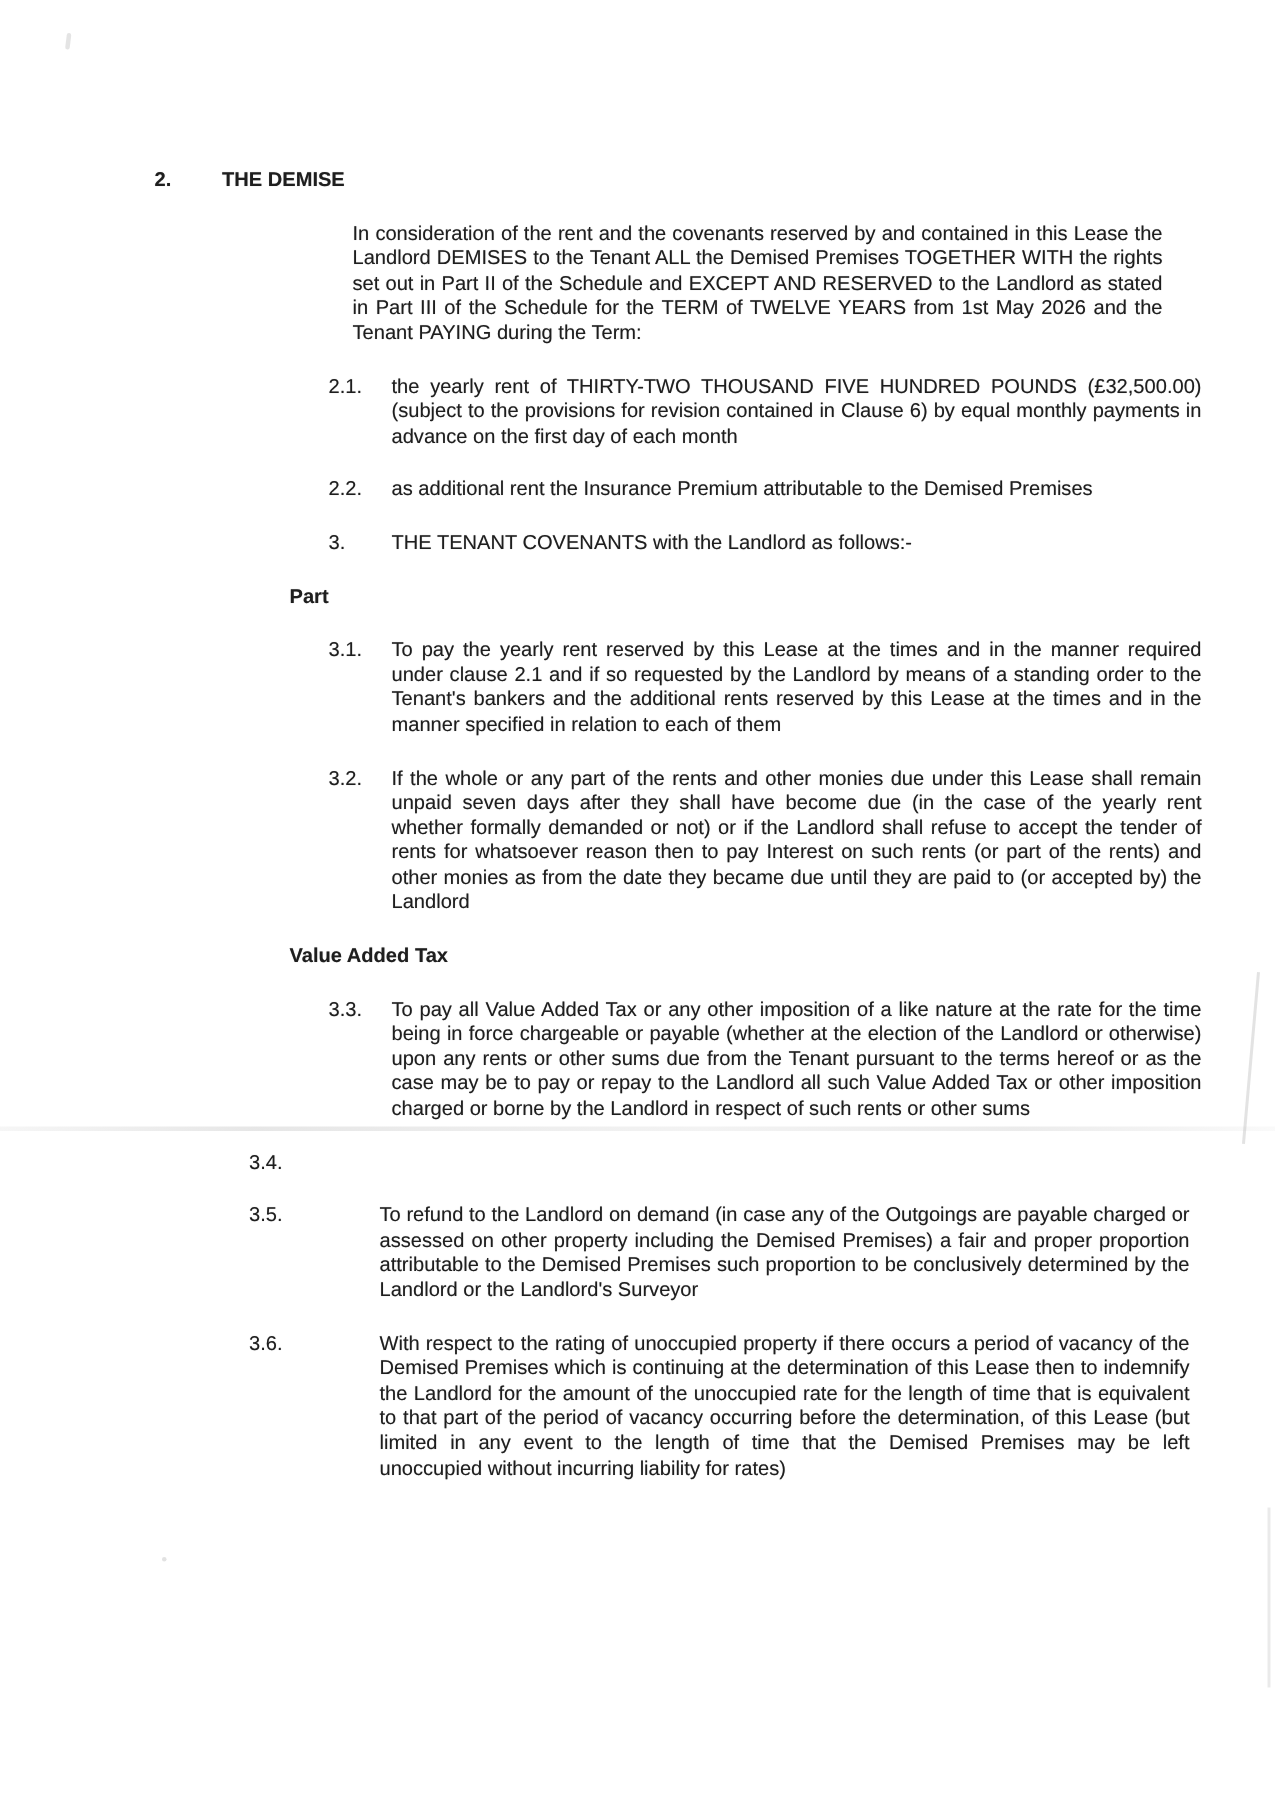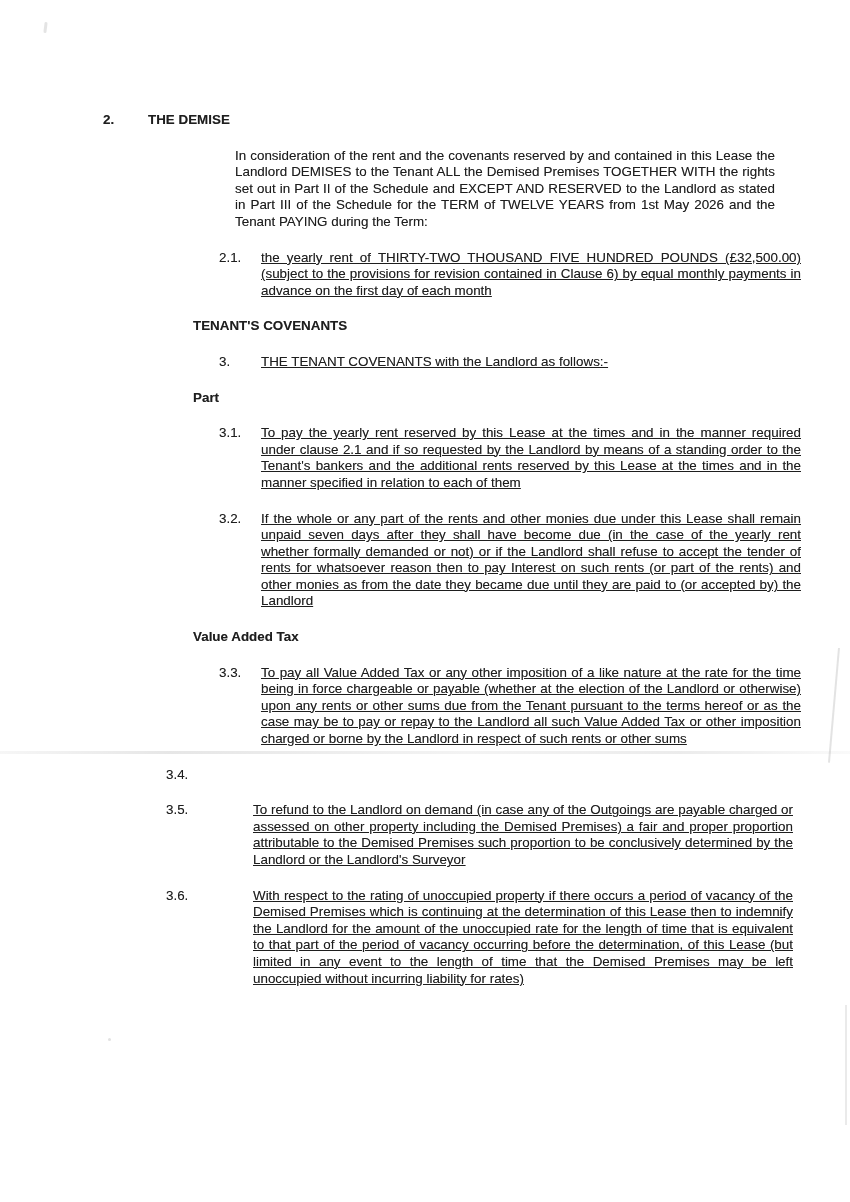--- a/index.html
+++ b/index.html
@@ -40,21 +40,20 @@
   
   .clause {
     display: flex;
     margin-left: 116px;
   }
   .clause .num { width: 42px; flex: none; }
   .clause .body {
     width: 540px;
     flex: none;
     text-align: justify;
-    text-decoration: underline;
   }
 
   
   .clause.wide { margin-left: 63px; }
   .clause.wide .num { width: 87px; }
 
   
   .subhead {
     margin-left: 90px;
     font-weight: bold;
@@ -115,22 +114,25 @@
     <span class="title">THE DEMISE</span>
   </div>
 
   <div class="block intro">In consideration of the rent and the covenants reserved by and contained in this Lease the Landlord DEMISES to the Tenant ALL the Demised Premises TOGETHER WITH the rights set out in Part II of the Schedule and EXCEPT AND RESERVED to the Landlord as stated in Part III of the Schedule for the TERM of TWELVE YEARS from 1st May 2026 and the Tenant PAYING during the Term:</div>
 
   <div class="block clause">
     <span class="num">2.1.</span>
     <span class="body">the yearly rent of THIRTY-TWO THOUSAND FIVE HUNDRED POUNDS (£32,500.00) (subject to the provisions for revision contained in Clause 6) by equal monthly payments in advance on the first day of each month</span>
   </div>
 
+  <div class="block clause">
+    <span class="num">2.2.</span>
+    <span class="body">as additional rent the Insurance Premium attributable to the Demised Premises</span>
+  </div>
 
-  <div class="block subhead">TENANT'S COVENANTS</div>
 
   <div class="block clause">
     <span class="num">3.</span>
     <span class="body">THE TENANT COVENANTS with the Landlord as follows:-</span>
   </div>
 
   <div class="block subhead">Part</div>
 
   <div class="block clause">
     <span class="num">3.1.</span>

